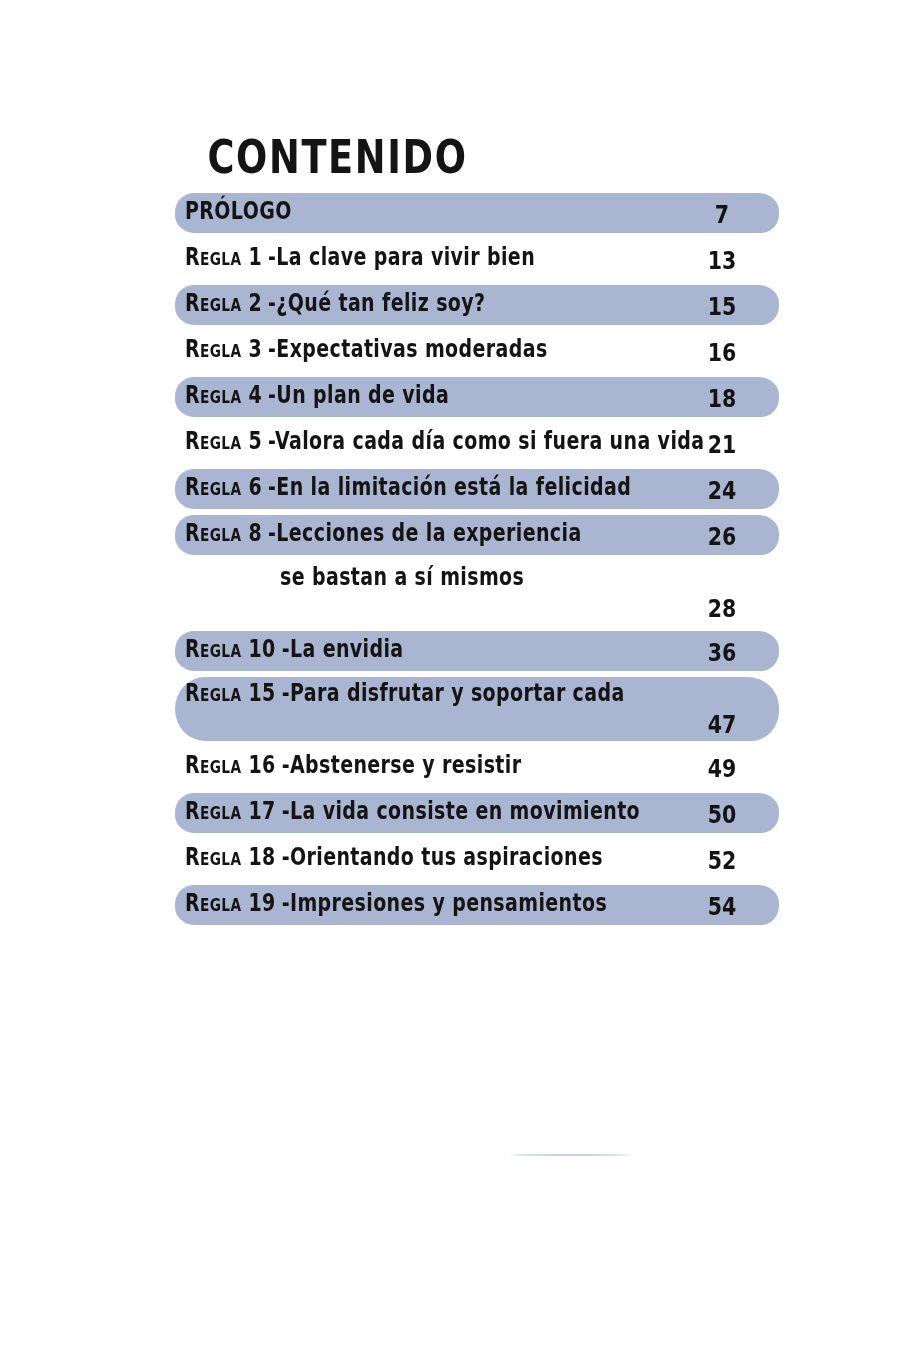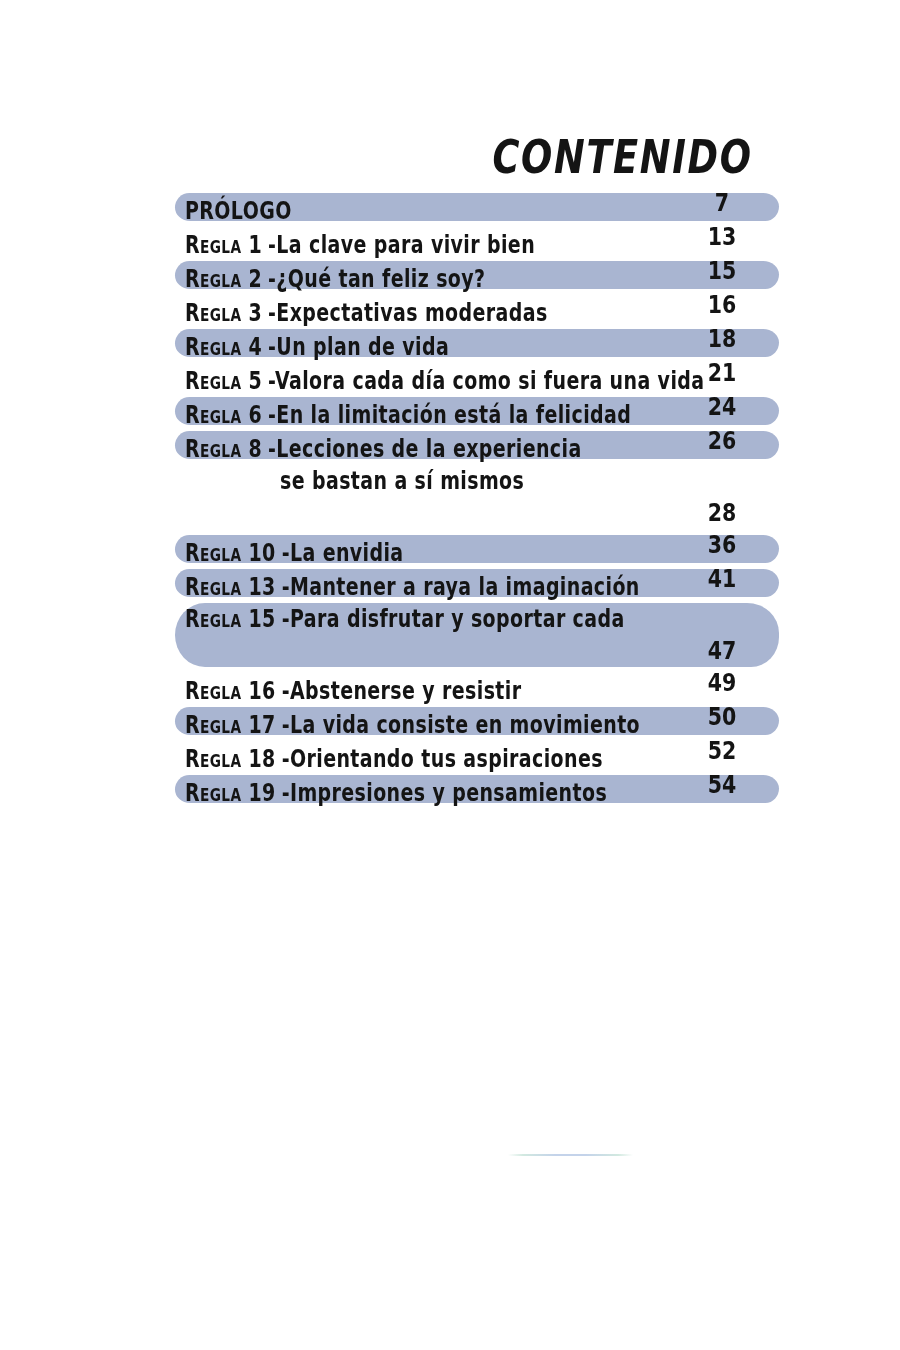--- a/index.html
+++ b/index.html
@@ -7,32 +7,32 @@
     width:900px;height:1350px;
     background:#ffffff;
     font-family:"DejaVu Sans","Liberation Sans",sans-serif;
     color:var(--text,#141414);
     overflow:hidden;
   }
   .sheet{position:relative;width:900px;height:1350px;background:#ffffff;}
 
   .title{
     position:absolute;top:130px;left:175px;width:610px;
-    text-align:right;font-weight:bold;font-style:italic;
+    text-align:left;font-weight:bold;
     font-size:46px;line-height:54px;
   }
   .title-inner{
     display:inline-block;transform:scaleX(0.80);transform-origin:50% 50%;
     letter-spacing:2px;white-space:nowrap;
   }
 
   .toc{position:absolute;left:175px;top:193px;width:610px;}
 
   .row{
-    position:relative;height:28px;margin:0 6px 6px 0;padding-left:10px;
+    position:relative;height:40px;margin:0 6px 6px 0;padding-left:10px;
     box-sizing:border-box;
   }
   .row.dbl{height:64px;}
   .row.hl{
     background:var(--hl,#a9b5d1);
     border-radius:19px 21px 18px 20px / 19px 18px 19px 18px;
   }
   .row.dbl.hl{border-radius:30px 32px 28px 30px / 32px 30px 30px 32px;margin-top:6px;}
 
   .line{height:36px;line-height:36px;white-space:nowrap;}
@@ -106,24 +106,20 @@
         <span class="pagenum">26</span>
       </div>
       <div class="row dbl">
         <div class="line"><span class="label cont">se bastan a sí mismos</span></div>
         <span class="pagenum">28</span>
       </div>
       <div class="row hl">
         <div class="line"><span class="label"><span class="rule">Regla 10</span><span class="ttl">-La envidia</span></span></div>
         <span class="pagenum">36</span>
       </div>
-      <div class="row hl">
-        <div class="line"><span class="label"><span class="rule">Regla 13</span><span class="ttl">-Mantener a raya la imaginación</span></span></div>
-        <span class="pagenum">41</span>
-      </div>
       <div class="row hl dbl">
         <div class="line"><span class="label"><span class="rule">Regla 15</span><span class="ttl">-Para disfrutar y soportar cada</span></span></div>
         <span class="pagenum">47</span>
       </div>
       <div class="row">
         <div class="line"><span class="label"><span class="rule">Regla 16</span><span class="ttl">-Abstenerse y resistir</span></span></div>
         <span class="pagenum">49</span>
       </div>
       <div class="row hl">
         <div class="line"><span class="label"><span class="rule">Regla 17</span><span class="ttl">-La vida consiste en movimiento</span></span></div>

